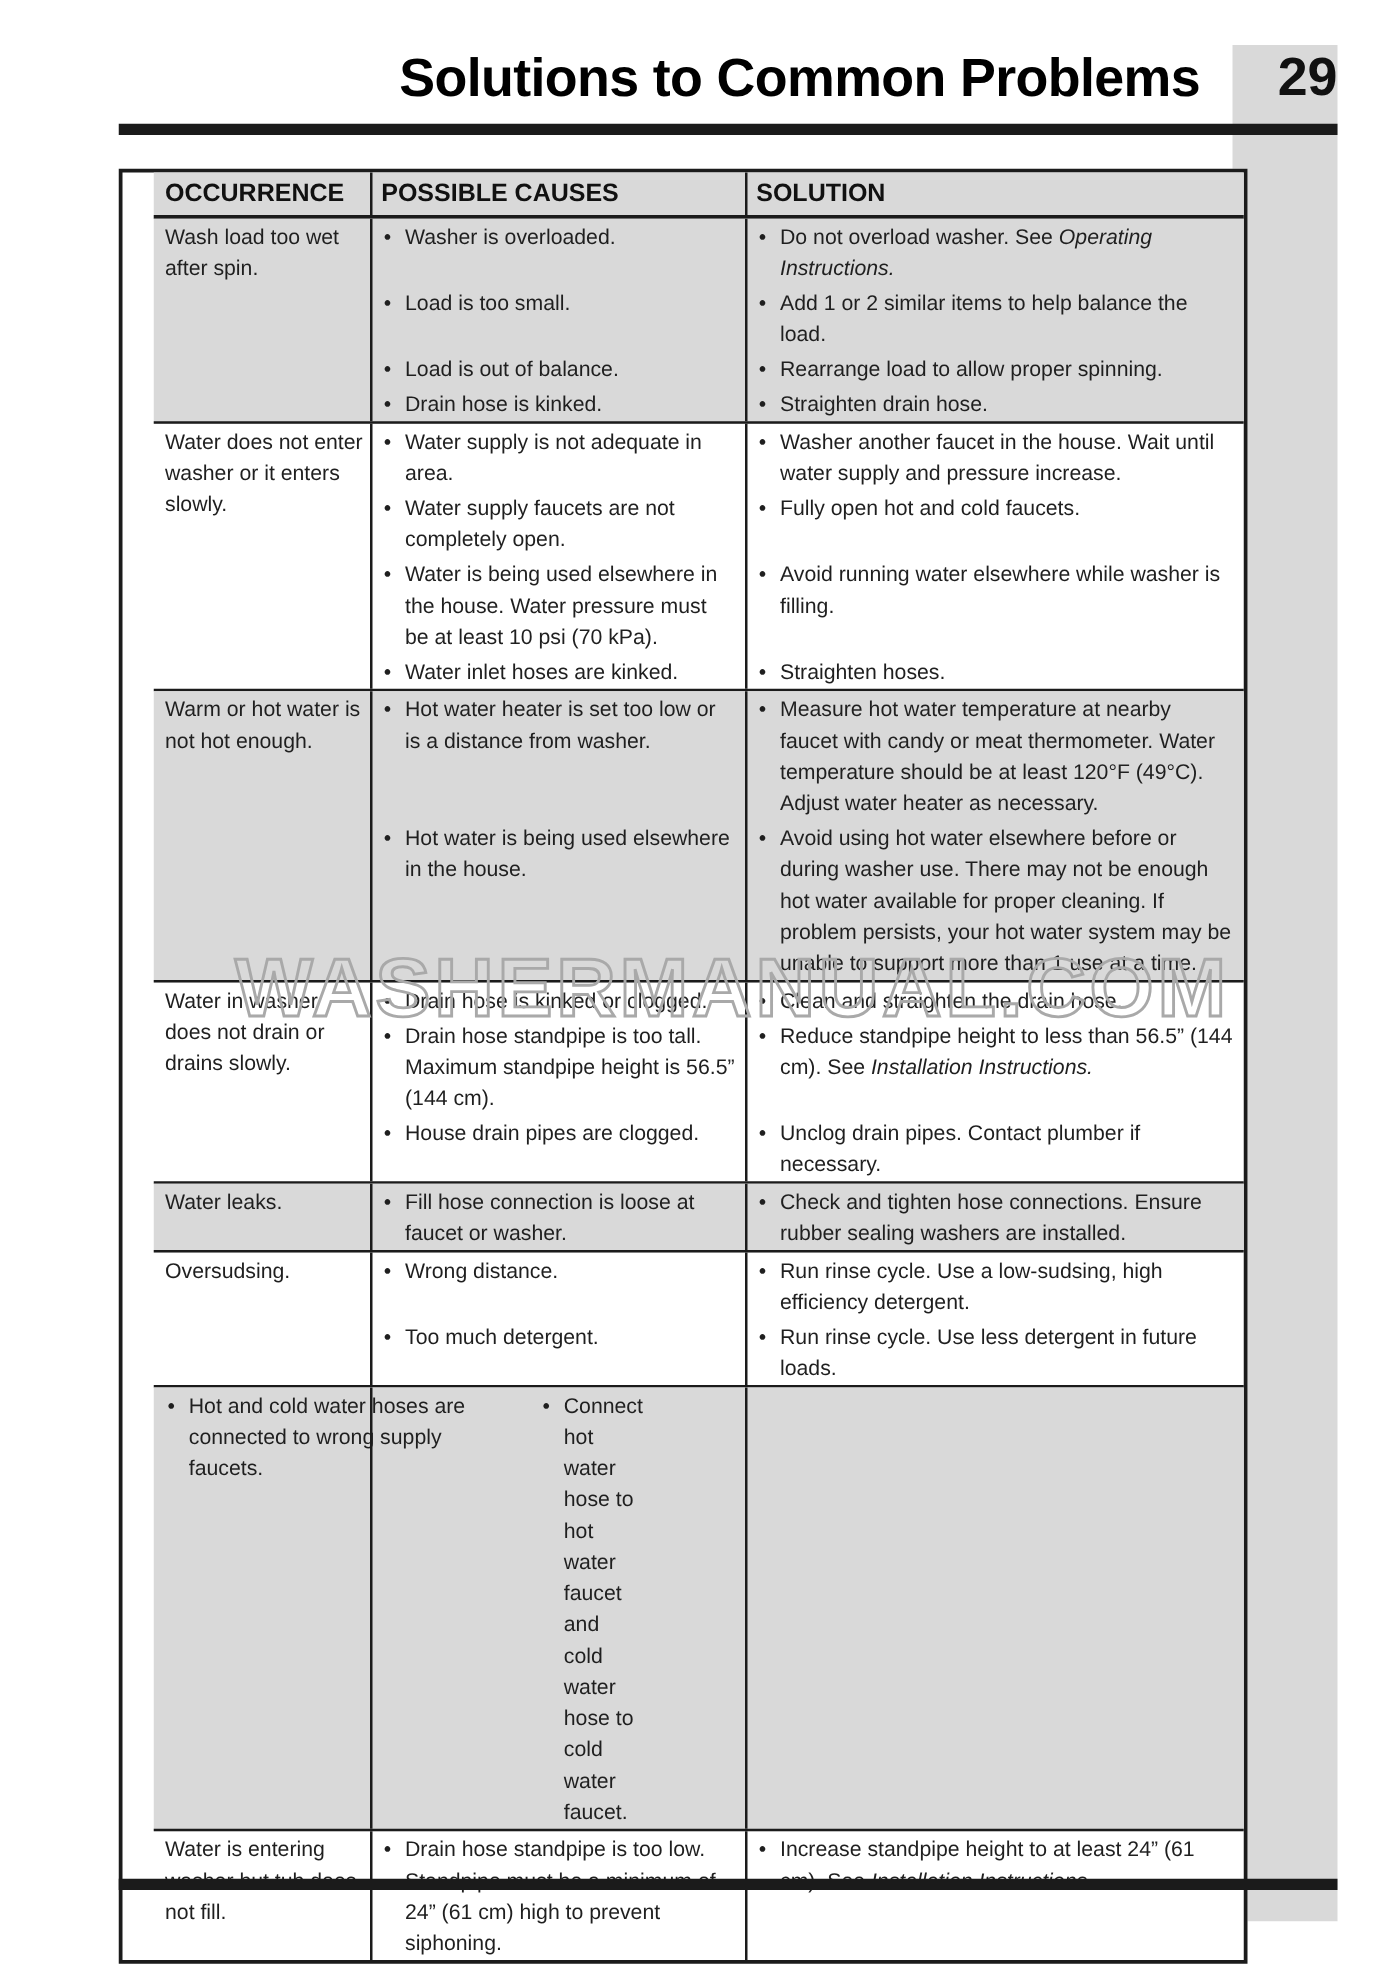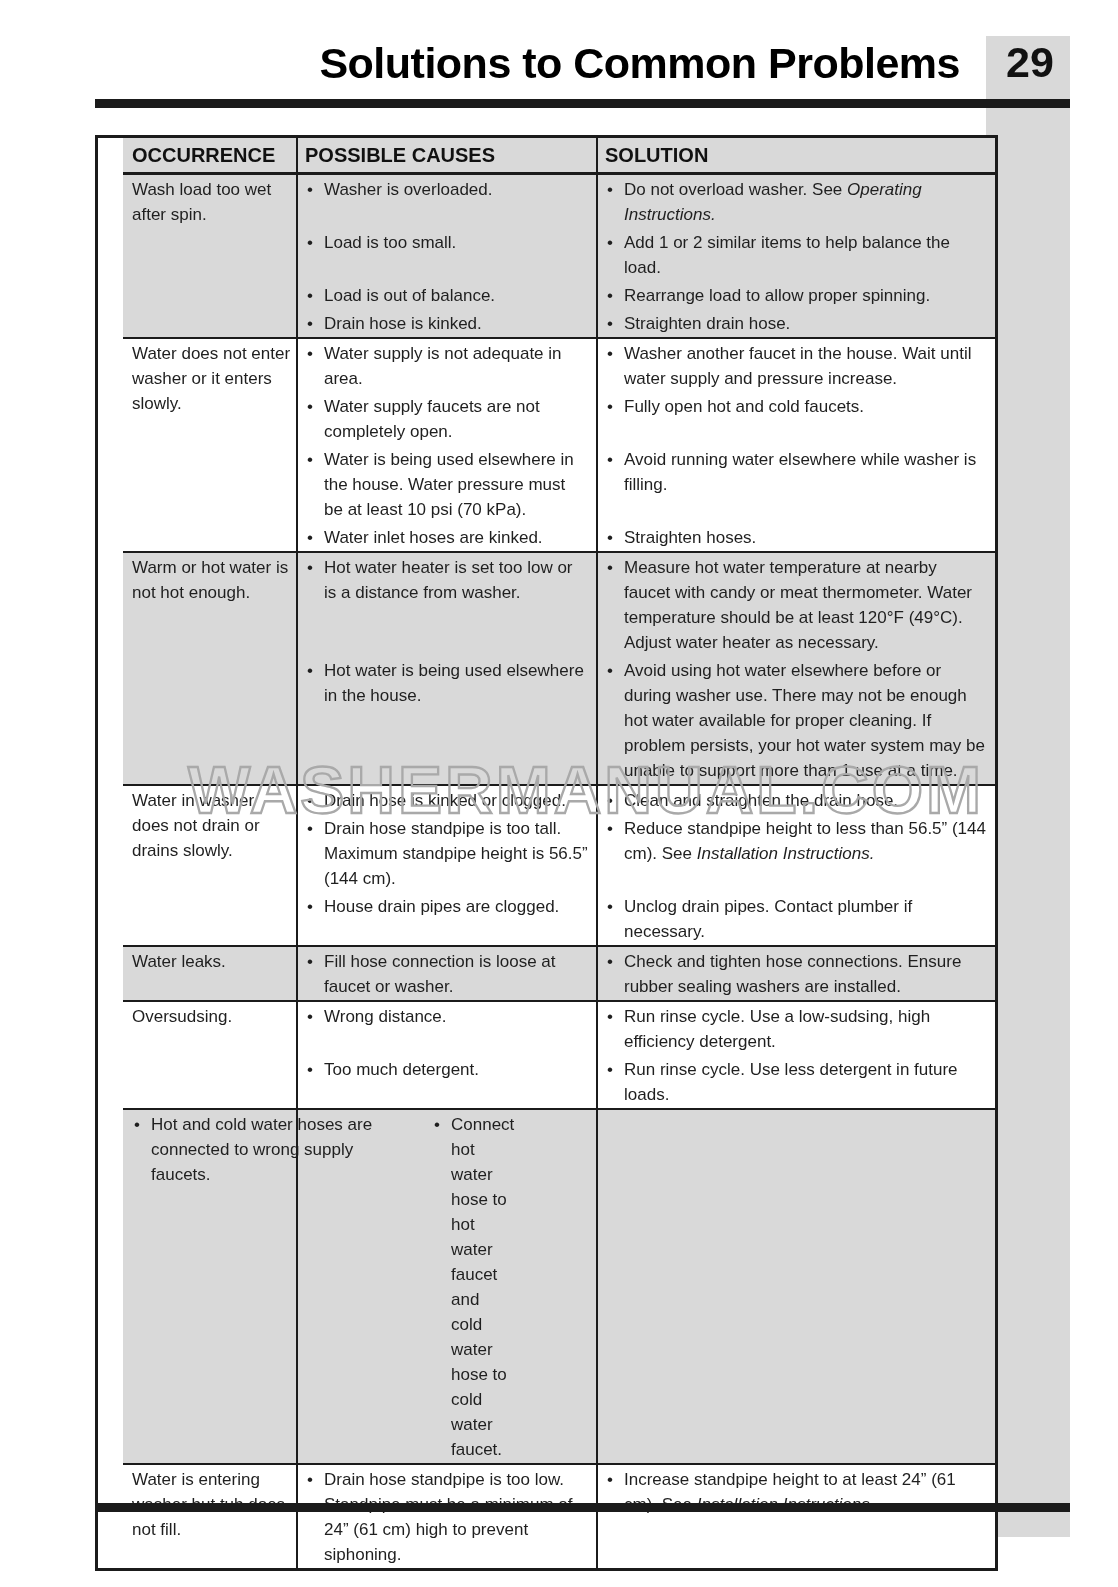--- a/index.html
+++ b/index.html
@@ -25,25 +25,24 @@
     font-size: 43px;
     font-weight: bold;
     color: #000000;
     letter-spacing: -0.5px;
     white-space: nowrap;
   }
   .page-num {
     position: absolute;
     top: 38px; left: 986px;
     width: 84px;
-    text-align: left;
+    text-align: right;
     font-size: 43px;
     font-weight: bold;
     color: #111111;
-    margin-left: 20px;
   }
   .rule {
     position: absolute;
     left: 95px;
     width: 975px;
     height: 9px;
     background: #1b1b1b;
   }
   .rule.top { top: 99px; }
   .rule.bottom { top: 1503px; }

